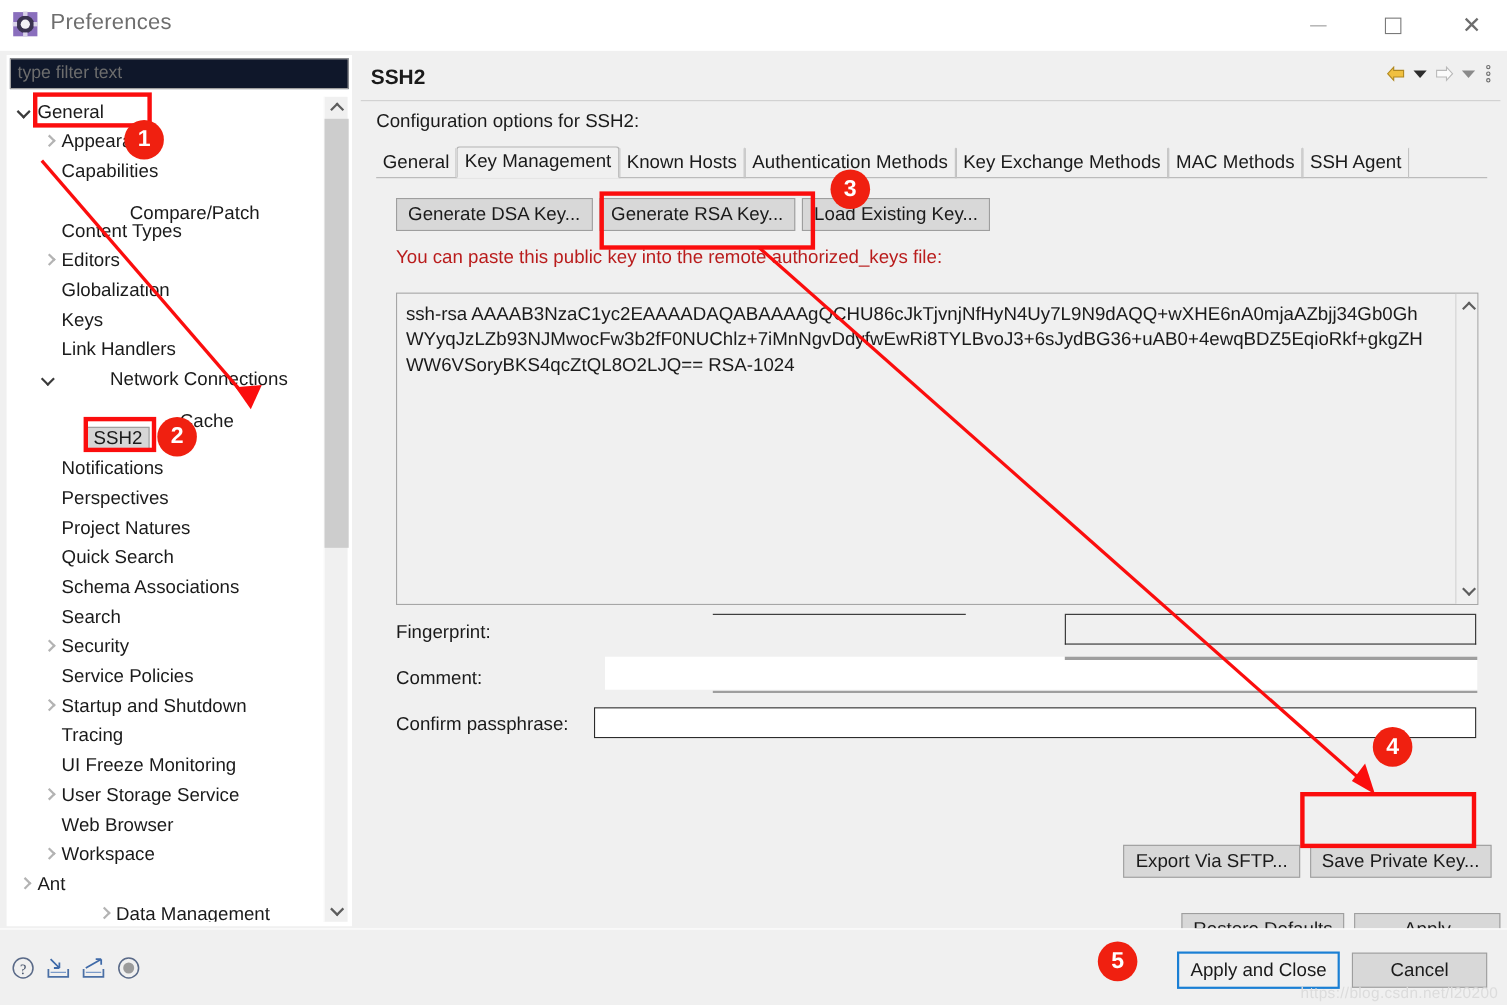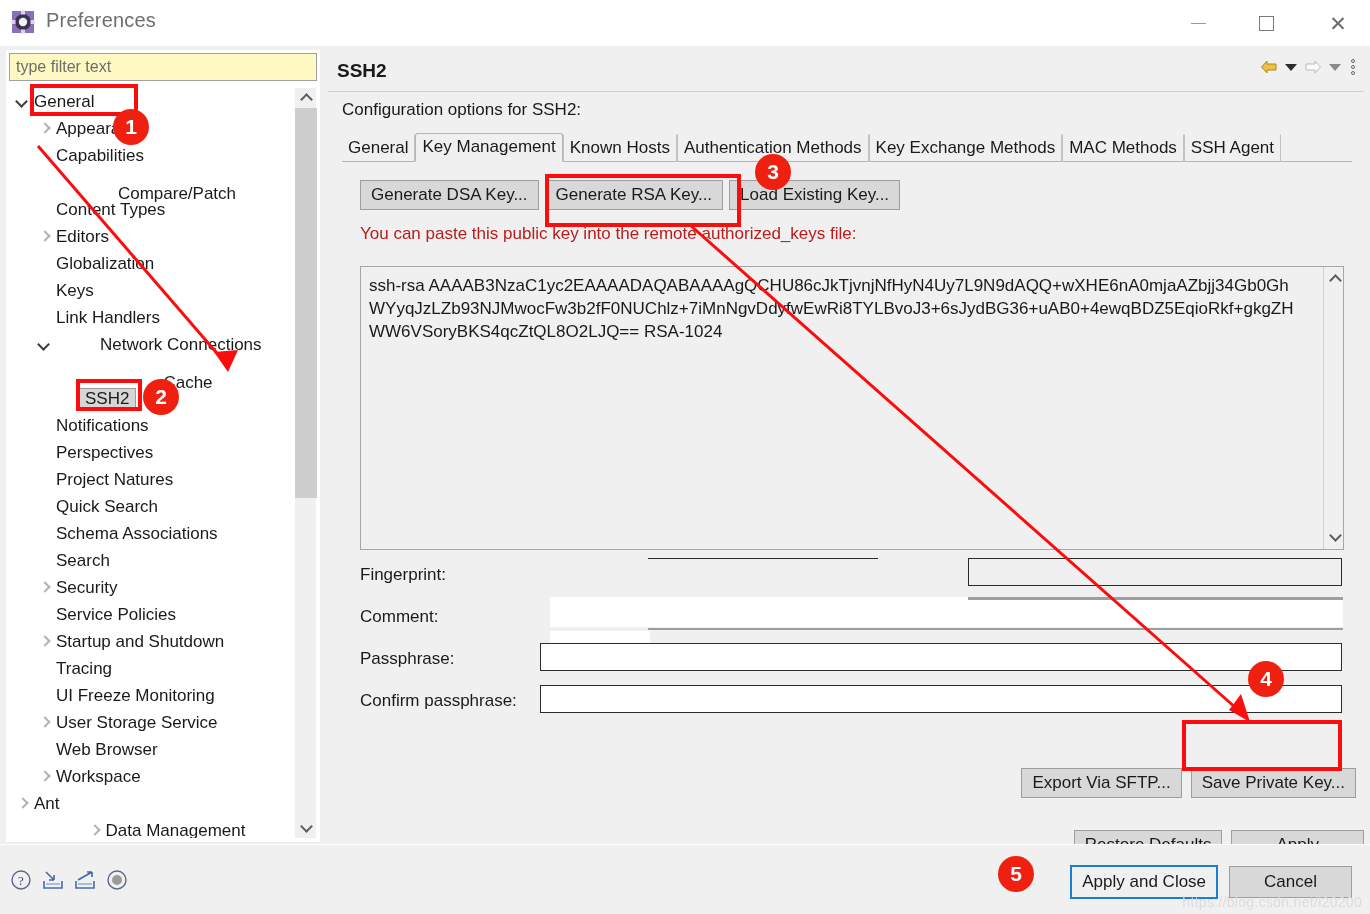--- a/index.html
+++ b/index.html
@@ -54,21 +54,21 @@
   
   .left-panel {
     position: absolute; left: 6px; top: 50px;
     width: 314px; height: 792px;
     background: #ffffff;
   }
   .filter-box {
     position: absolute; left: 3px; top: 3px;
     width: 308px; height: 28px;
     border: 1px solid #a0a0a0;
-    background: #fef9c3;
+    background: #0f172a;
     font-family: "Liberation Sans", sans-serif;
     font-size: 16px;
     color: #6d6d6d;
     padding: 2px 6px;
     outline: none;
   }
   .filter-box::placeholder { color: #6d6d6d; opacity: 1; }
 
   .tree {
     position: absolute; left: 3px; top: 38px;
@@ -550,25 +550,20 @@
       </div>
 
       <div class="frow">
         <div class="flabel">Comment:</div>
         <div class="artifact-white" style="left:222px; top:0px; width:793px; height:30px;"></div>
         <div class="artifact" style="left:640px; top:0px; width:375px; height:3px; background:#9e9e9e;"></div>
         <div class="artifact-line" style="left:320px; top:31px; width:695px; background:#9e9e9e; height:2px;"></div>
 
       </div>
 
-      <div class="frow">
-        <div class="flabel">Passphrase:</div>
-        <div class="artifact-white" style="left:222px; top:-8px; width:100px; height:18px;"></div>
-        <div class="finput" style="left:212px; width:802px;"></div>
-      </div>
 
       <div class="frow">
         <div class="flabel">Confirm passphrase:</div>
         <div class="finput" style="left:212px; width:802px;"></div>
       </div>
     </div>
 
     <div class="sftp-row">
       <button class="btn">Export Via SFTP...</button>
       <button class="btn" id="save-private-key-btn">Save Private Key...</button>

